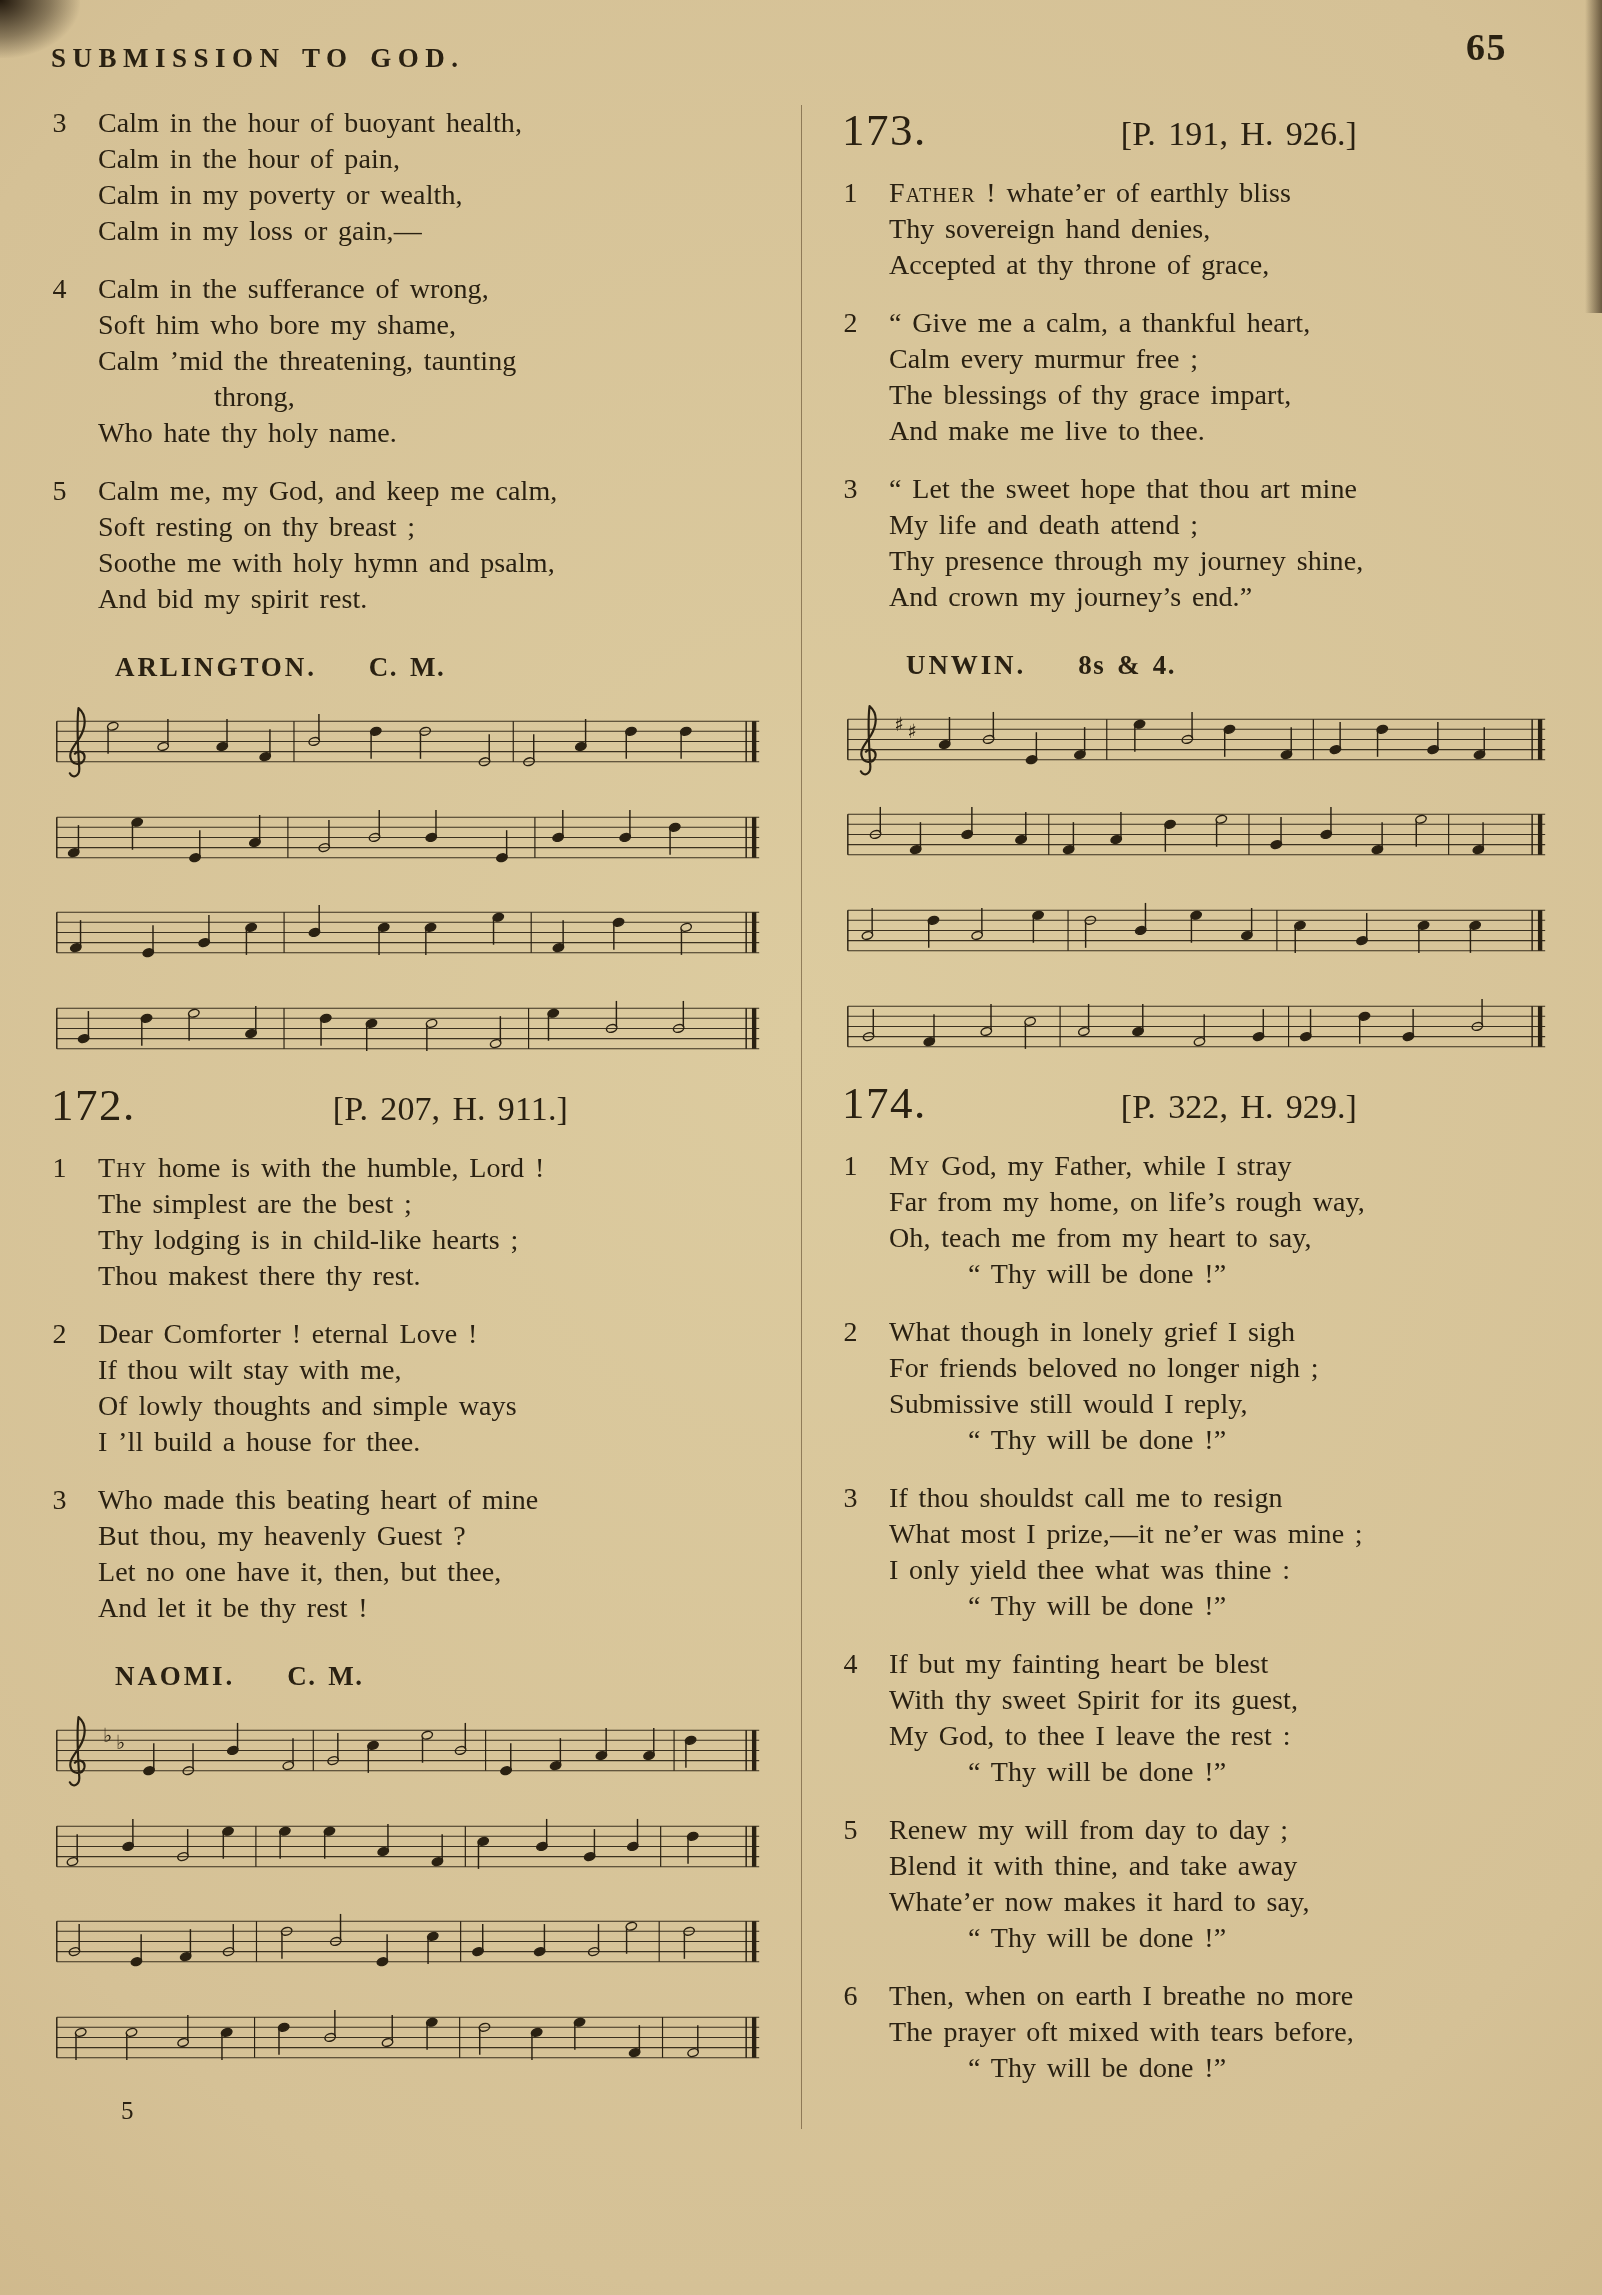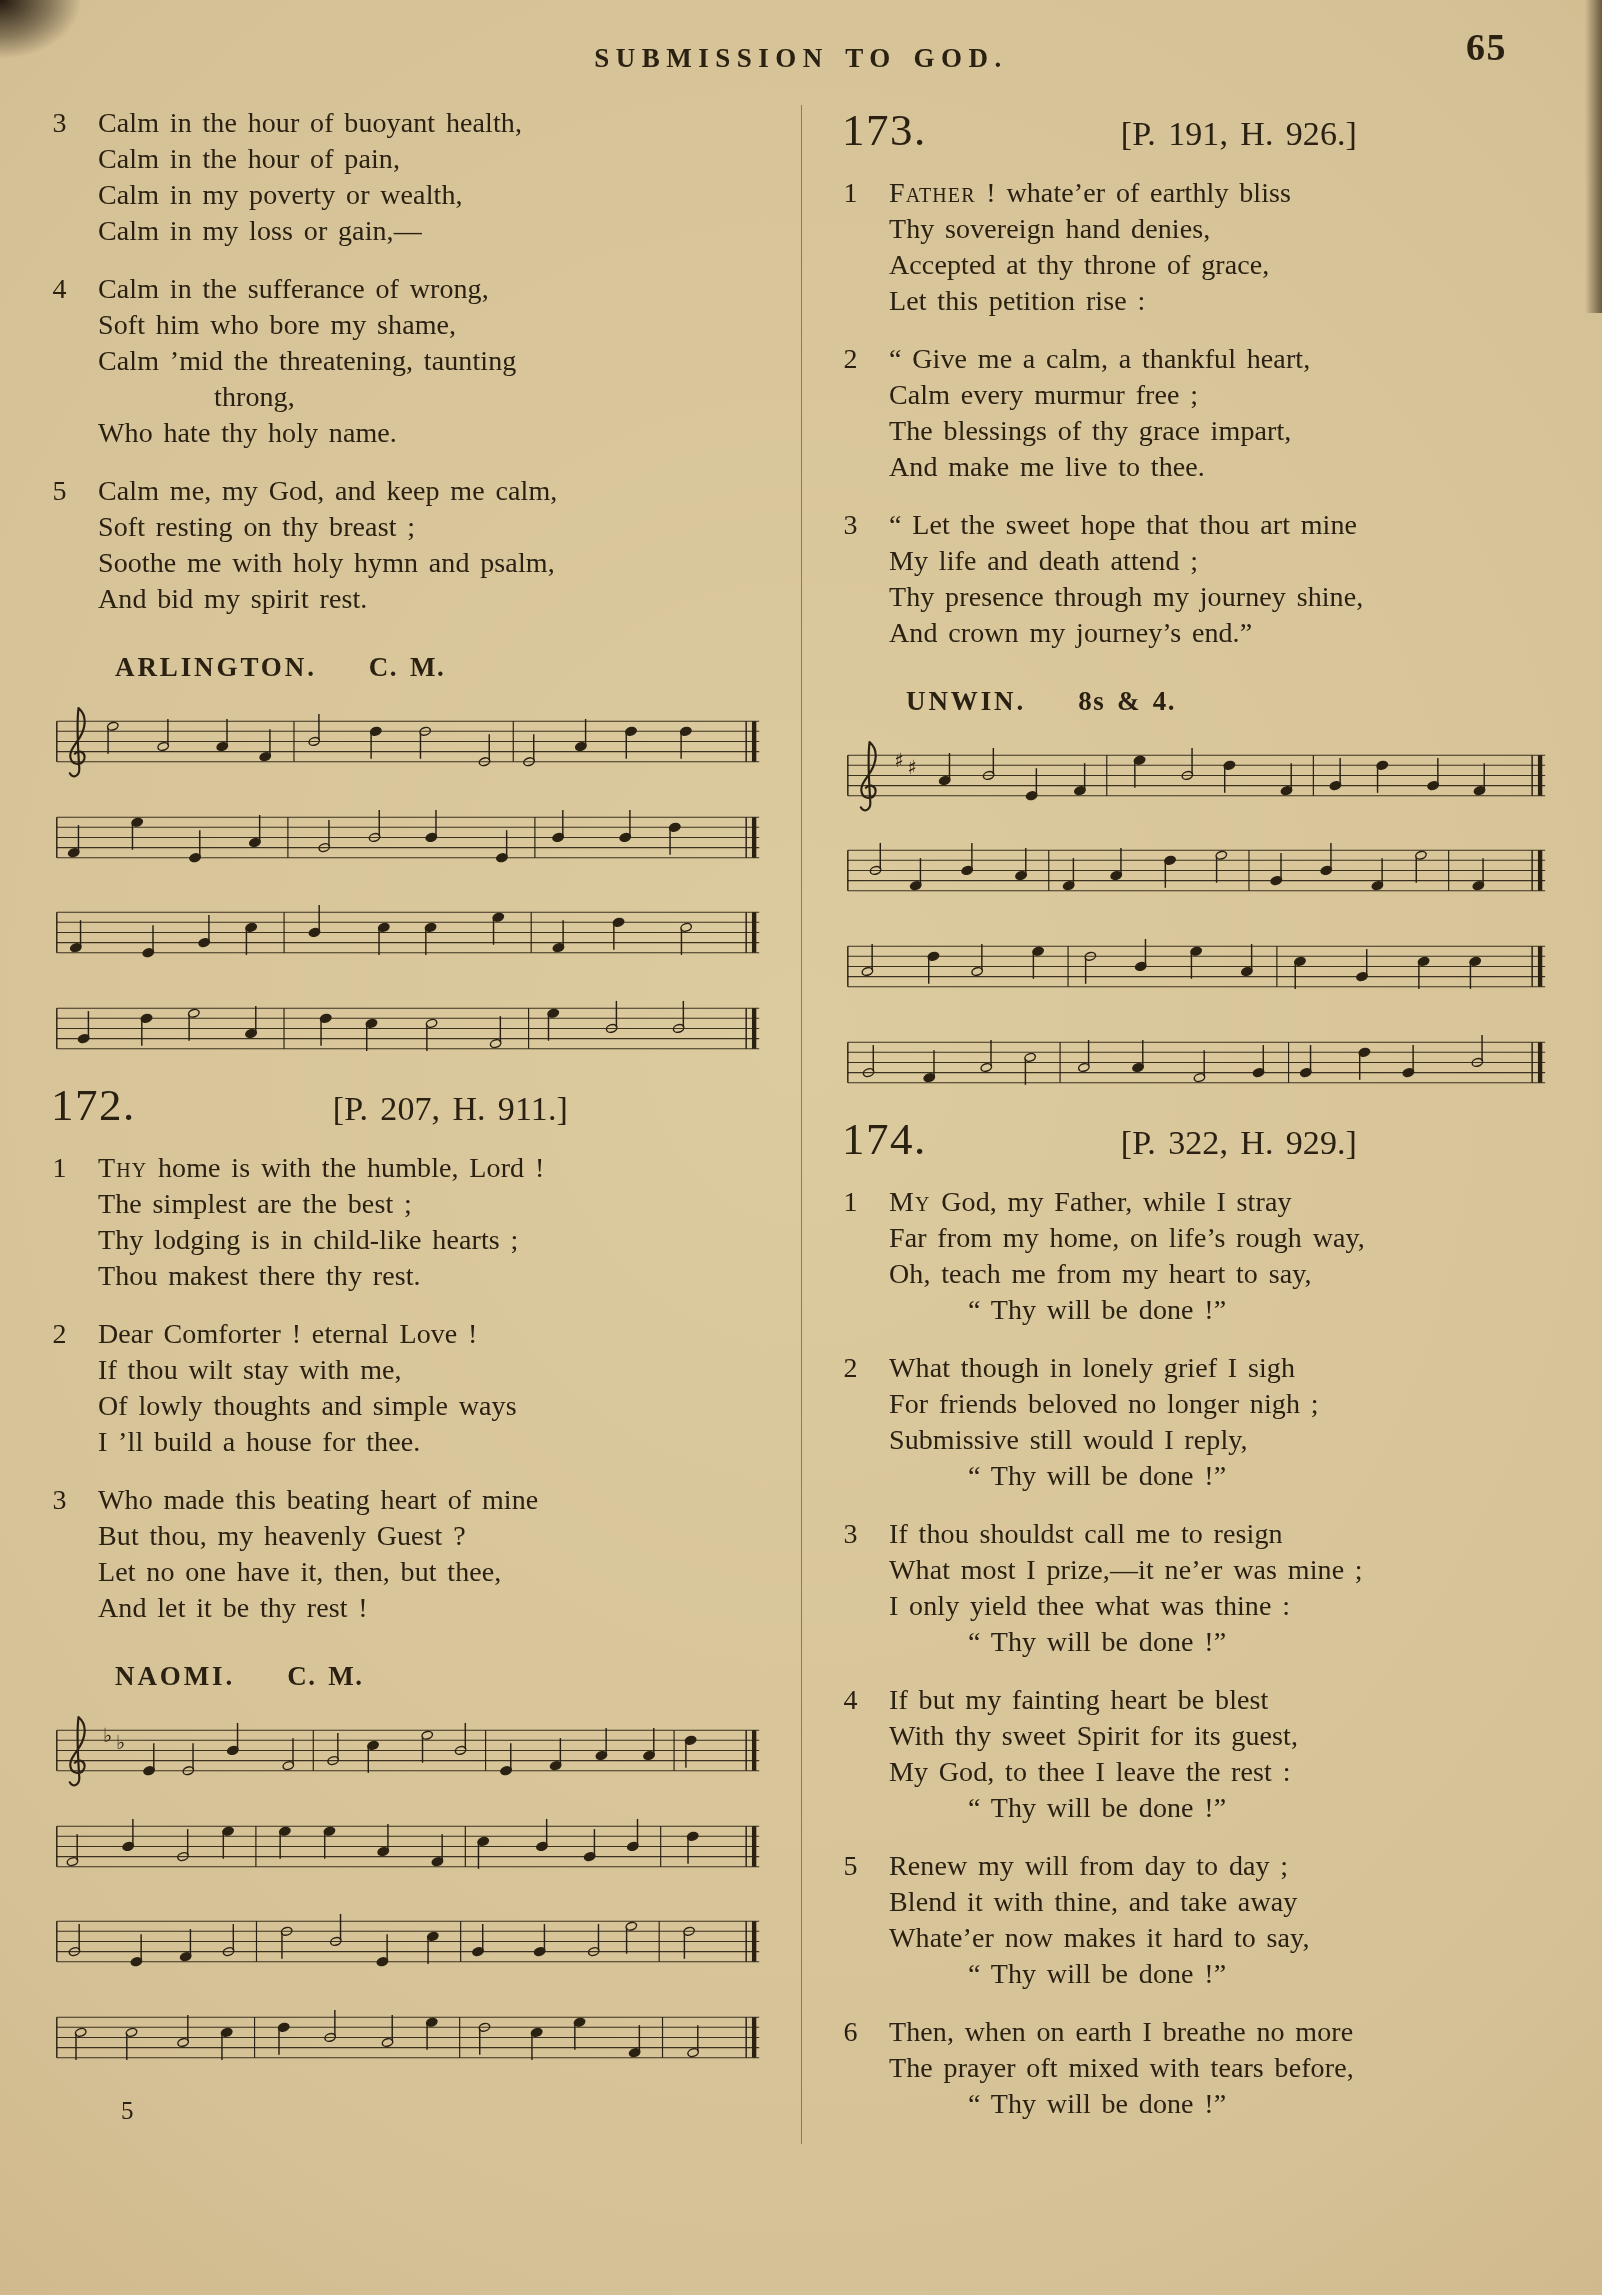--- a/index.html
+++ b/index.html
@@ -15,21 +15,21 @@
     font-size:28px;line-height:36px;
     letter-spacing:0.1px;word-spacing:3.6px;
   }
   .artifact{position:absolute;pointer-events:none;}
   .corner-tl{left:0;top:0;width:80px;height:58px;
     background:radial-gradient(ellipse at 0 0, rgba(25,16,6,.95) 0%, rgba(25,16,6,.4) 45%, transparent 72%);}
   .edge-tr{right:0;top:0;width:17.5px;height:313px;
     background:linear-gradient(to left, rgba(35,22,8,.6), transparent);}
   .page-header{position:relative;height:67px;}
   .running-title{
-    text-align:center;font-size:27px;font-weight:700;
+    font-size:27px;font-weight:700;
     letter-spacing:6.5px;padding-top:14.5px;
   }
   .page-number{position:absolute;right:44px;top:4.4px;font-size:38px;font-weight:700;letter-spacing:1.5px;}
   .columns{display:flex;margin-top:13px;}
   .col{width:50%;box-sizing:border-box;}
   .col-left{padding-right:36px;}
   .col-right{padding-left:40px;border-left:1.5px solid rgba(70,48,22,.5);}
   .stanza{position:relative;padding-left:47px;margin:0 0 22px 0;}
   .snum{position:absolute;left:1.5px;top:0;}
   .line{white-space:nowrap;}
@@ -434,21 +434,20 @@
       <div class="hymn-head first">
         <span class="hymn-no">173.</span>
         <span class="hymn-ref">[P. 191, H. 926.]</span>
       </div>
 
       <div class="stanza">
         <span class="snum">1</span>
         <div class="line"><span class="lead">Father</span> <span>! whate’er of earthly bliss</span></div>
         <div class="line">Thy sovereign hand denies,</div>
         <div class="line">Accepted at thy throne of grace,</div>
-        <div class="line">Let this petition rise :</div>
       </div>
 
       <div class="stanza">
         <span class="snum">2</span>
         <div class="line">“ Give me a calm, a thankful heart,</div>
         <div class="line">Calm every murmur free ;</div>
         <div class="line">The blessings of thy grace impart,</div>
         <div class="line">And make me live to thee.</div>
       </div>
 

